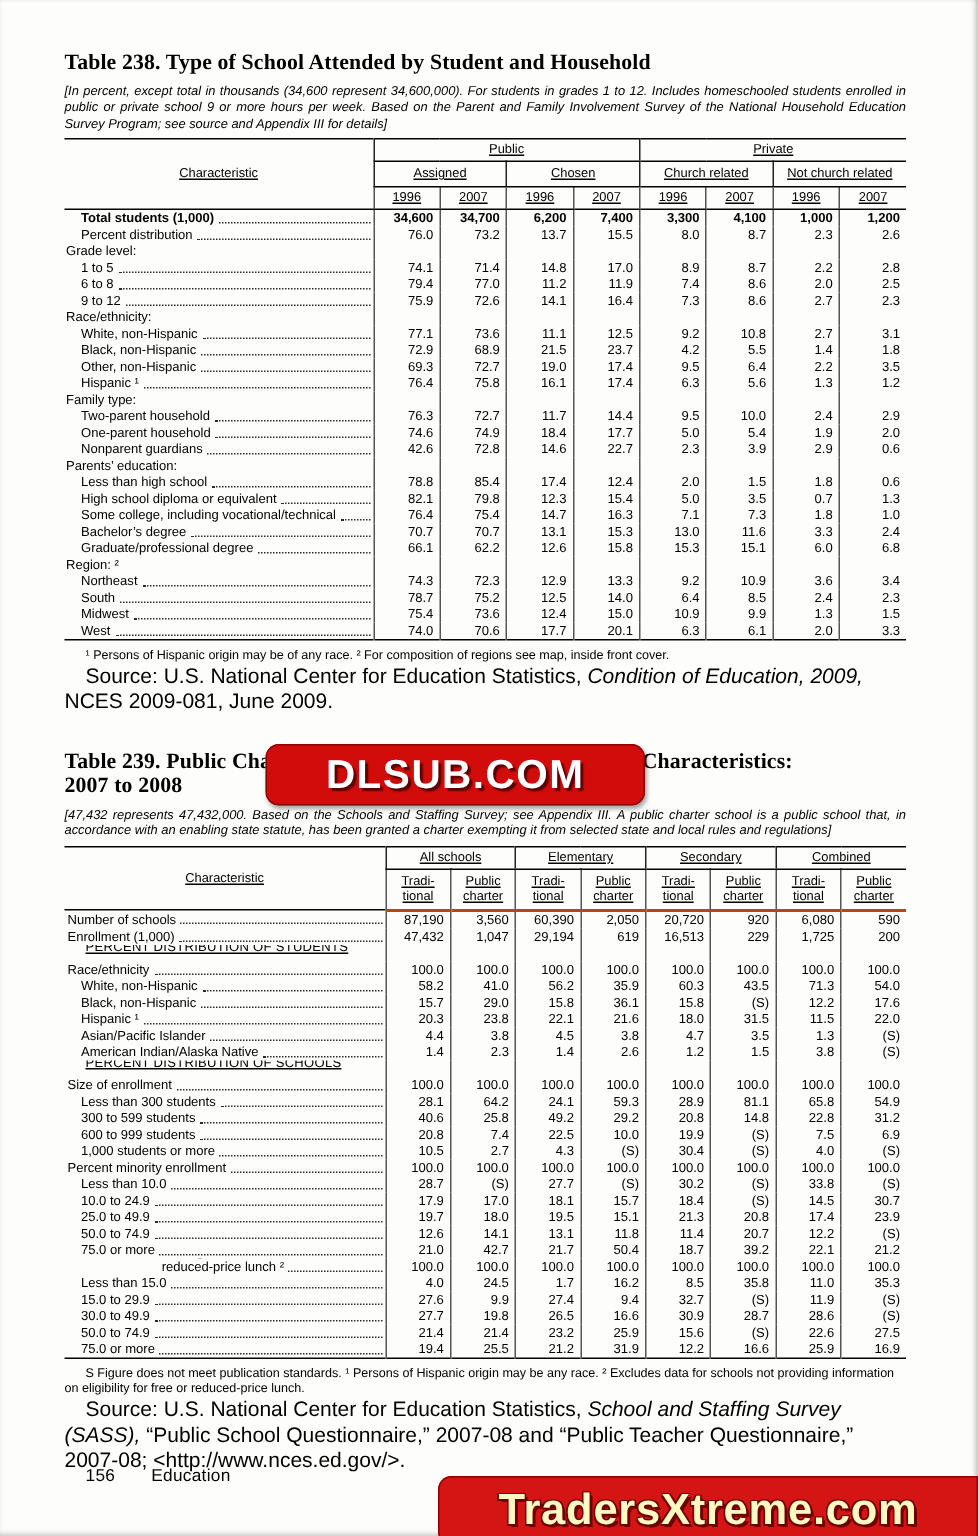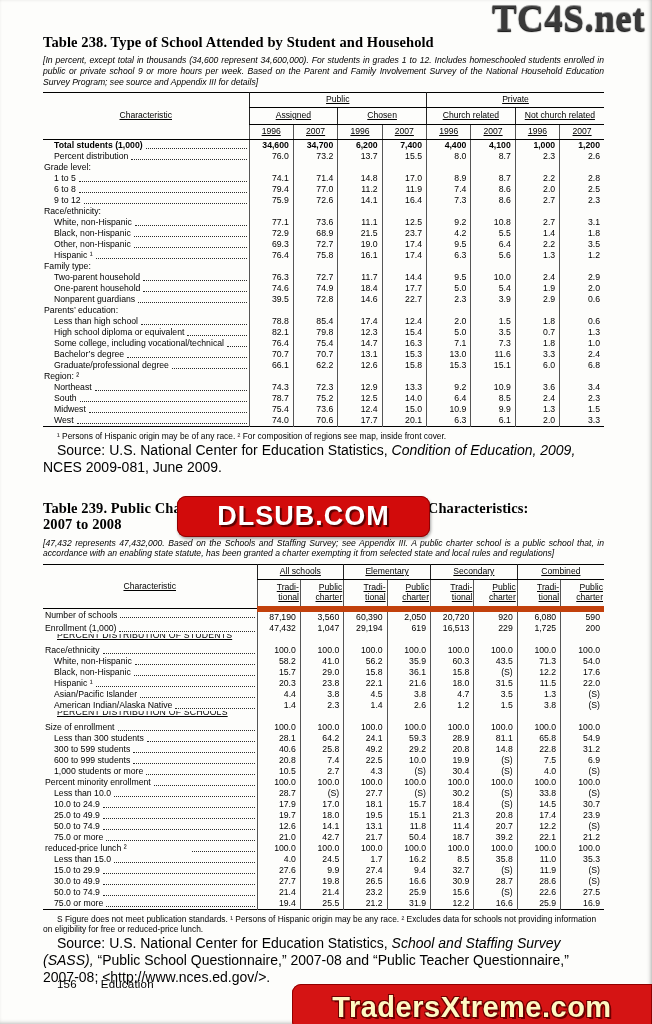--- a/index.html
+++ b/index.html
@@ -18,24 +18,24 @@
   table.stat { border-collapse:collapse; width:100%; margin-top:5px; table-layout:fixed;
     border-top:1px solid #000; border-bottom:1px solid #000; }
   .t238 col.c-char { width:206px; }
   .t239 col.c-char { width:214px; }
 
   .stat th { font-weight:normal; font-size:8.6px; text-align:center; vertical-align:middle; white-space:pre-line; line-height:1.15; padding:2px 1px;text-decoration:underline; }
   .stat th.h-char { vertical-align:middle; border-bottom:1px solid #000; }
   .stat th.h-grp  { border-left:1px solid #222; border-bottom:1px solid #000; }
   .stat th.h-sub  { border-left:1px solid #222; border-bottom:1px solid #000; padding:3px 1px; }
   .stat th.h-yr   { border-left:1px solid #555; border-bottom:1px solid #000; }
-  .stat th.h-sub2 { border-left:1px solid #555; border-bottom:6px solid #c2410c; padding:3px 1px;text-align:right; }
+  .stat th.h-sub2 { border-left:1px solid #555; border-bottom:2px solid #c2410c; padding:3px 1px; }
 
   .stat td { font-size:8.7px; vertical-align:bottom; height:11px; line-height:11px; }
-  .stat td.lbl { display:flex; align-items:flex-end; padding-left:2px; overflow:hidden; }
+  .stat td.lbl { display:flex; align-items:flex-end; padding-left:2px; overflow:hidden;text-align:right; }
   .stat td.lbl.indent { padding-left:11px; }
   .stat .txt { white-space:pre; line-height:10.5px; padding-top:1px; }
   .stat .leader { flex:1 1 auto; min-width:4px; border-bottom:1px dotted #2b2b2b; margin:0 2px 2px 3px; }
   .stat td.val { text-align:right; padding-right:4px; border-left:1px solid #555; white-space:nowrap; }
   .stat tr.total td { font-weight:bold; }
   .stat tr.section td.lbl { padding:5px 0 4px 14px; letter-spacing:0.2px;text-decoration:underline; }
   .stat tr.group td.lbl { padding-left:1px; }
 
   .footnote { font-size:8.4px; line-height:1.22; margin-top:4px; text-indent:14px; }
   .source   { font-size:14px; line-height:1.22; margin-top:1px; text-indent:14px; }
@@ -69,21 +69,20 @@
     display:flex; align-items:center; justify-content:center;
     color:#fef9c3; font-weight:bold; font-size:29px; letter-spacing:0.5px;
     text-shadow: 2px 2px 0 #6e0000, -1px -1px 0 #6e0000, 1px -1px 0 #6e0000, -1px 1px 0 #6e0000;
   }
 </style>
 </head>
 <body>
 
 <div class="page">
 
-  <div class="watermark-top">TC4S.net</div>
 
   <div class="content">
 
     <section>
       <h1 class="tbl-title"><span>Table 238. Type of School Attended by Student and Household</span><br></h1>
       <p class="headnote">[In percent, except total in thousands (34,600 represent 34,600,000). For students in grades 1 to 12. Includes homeschooled students enrolled in public or private school 9 or more hours per week. Based on the Parent and Family Involvement Survey of the National Household Education Survey Program; see source and Appendix III for details]</p>
 
       <table class="stat t238">
         <colgroup>
           <col class="c-char">
@@ -122,21 +121,21 @@
         <tbody>
             <tr class="total">
               <td class="lbl indent">
                 <span class="txt">Total students (1,000)</span>
                 <span class="leader"></span>
               </td>
               <td class="val">34,600</td>
               <td class="val">34,700</td>
               <td class="val">6,200</td>
               <td class="val">7,400</td>
-              <td class="val">4,400</td>
+              <td class="val">3,300</td>
               <td class="val">4,100</td>
               <td class="val">1,000</td>
               <td class="val">1,200</td>
             </tr>
             <tr class="data">
               <td class="lbl indent">
                 <span class="txt">Percent distribution</span>
                 <span class="leader"></span>
               </td>
               <td class="val">76.0</td>
@@ -311,21 +310,21 @@
               <td class="val">5.0</td>
               <td class="val">5.4</td>
               <td class="val">1.9</td>
               <td class="val">2.0</td>
             </tr>
             <tr class="data">
               <td class="lbl indent">
                 <span class="txt">Nonparent guardians</span>
                 <span class="leader"></span>
               </td>
-              <td class="val">39.5</td>
+              <td class="val">42.6</td>
               <td class="val">72.8</td>
               <td class="val">14.6</td>
               <td class="val">22.7</td>
               <td class="val">2.3</td>
               <td class="val">3.9</td>
               <td class="val">2.9</td>
               <td class="val">0.6</td>
             </tr>
             <tr class="group">
               <td class="lbl">

